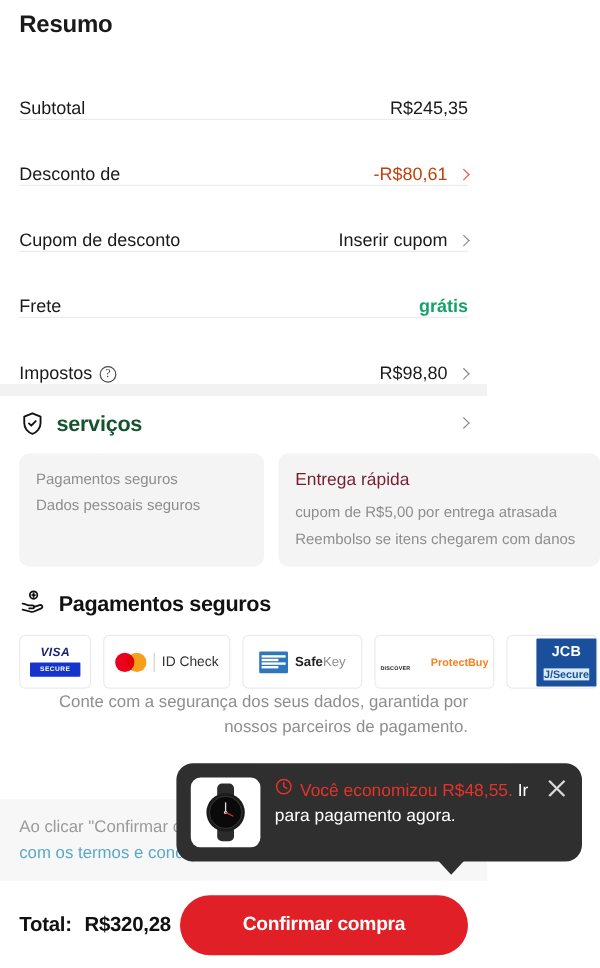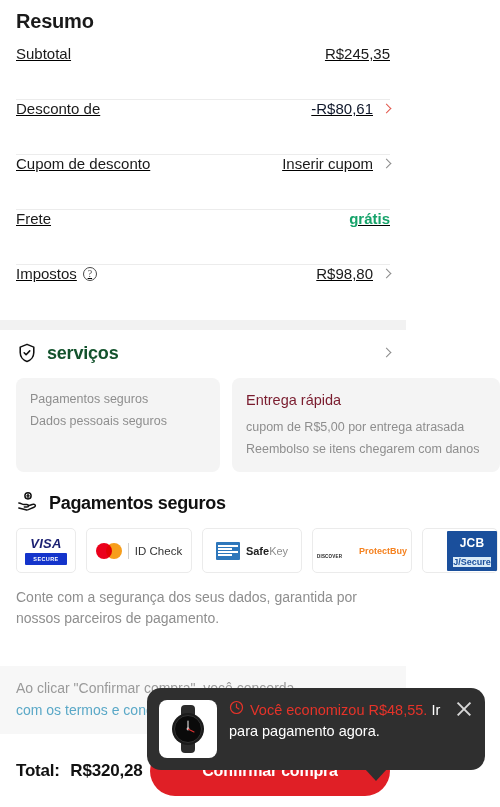--- a/index.html
+++ b/index.html
@@ -11,31 +11,31 @@
   }
   #app { position: relative; width: 406px; height: 807px; background:#fff; }
 
   
   .summary { padding: 0 16px; }
   .summary-title {
     font-size: 20px; font-weight: bold; color: #1a1a1a;
     letter-spacing: -0.2px; padding: 10px 0 12px 0;
   }
   .row {
-    display: flex; align-items: flex-start; justify-content: space-between;
-    height: 55px; border-bottom: 1px solid #ececec; text-decoration: underline;
+    display: flex; align-items: flex-end; justify-content: space-between;
+    height: 55px; border-bottom: 1px solid #ececec;
   }
   .row:last-child { border-bottom: none; }
   .row-label {
     font-size: 15px; color: #1a1a1a; display: flex; align-items: center; gap: 6px;
   }
   .row-value {
     font-size: 15px; color: #1a1a1a; display: flex; align-items: center; gap: 10px;
   }
-  .row-value.discount { color: #0f172a; }
+  .row-value.discount { color: #c2410c; }
   .row-value.free { color: #16a36a; font-weight: bold; }
   .chev {
     display:inline-block; width: 7px; height: 7px;
     border-right: 1.6px solid #8a8a8a; border-top: 1.6px solid #8a8a8a;
     transform: rotate(45deg); margin-bottom:1px;
   }
   .chev.red { border-color: #e2574c; }
   .info-icon {
     width: 14px; height: 14px; border-radius: 50%;
     border: 1.3px solid #4a4a4a; display:inline-flex;
@@ -76,21 +76,21 @@
   .payments { padding: 18px 16px 0 16px; }
   .pay-head { display:flex; align-items:center; gap:9px; margin-bottom: 12px; }
   .pay-title { font-size: 18px; font-weight: bold; color:#111; letter-spacing:-0.3px; }
   .badges { display:flex; gap: 10px; align-items:stretch; }
   .badge {
     background:#fff; border:1px solid #ebebeb; border-radius:5px;
     height: 45px; display:flex; align-items:center; justify-content:center;
     flex: 0 0 auto;
   }
   .b-visa { width: 60px; flex-direction:column; gap:2px; }
-  .b-visa .vtxt { font-size:13px; font-weight:bold; color:#1a1f71; font-style:italic; letter-spacing:0.3px;}
+  .b-visa .vtxt { font-size:10px; font-weight:bold; color:#1a1f71; font-style:italic; letter-spacing:0.3px;}
   .b-visa .vbox { background:#1434CB; color:#fff; font-size:5.5px; font-weight:bold; padding:3px 8px; border-radius:1px; letter-spacing:0.4px;}
   .b-mc { width: 106px; gap: 6px; }
   .mc-circles { position:relative; width:26px; height:16px; }
   .mc-circles i { position:absolute; top:0; width:16px; height:16px; border-radius:50%; display:block;}
   .mc-circles i.r { left:0; background:#eb001b; }
   .mc-circles i.y { right:0; background:#f79e1b; mix-blend-mode:multiply; }
   .mc-sep { width:1px; height:16px; background:#d0d0d0; }
   .mc-txt { font-size:11.5px; color:#333; }
   .b-sk { width: 100px; gap:6px; }
   .amex-mark { width:24px; height:18px; background:#2e77bb; border-radius:1px; display:flex; flex-direction:column; justify-content:center; gap:1.4px; padding:2px;}
@@ -103,21 +103,21 @@
   .db-top { width:40px; height:14px; background:#fff; border:0; position:relative; overflow:hidden; }
   .db-top .dlab { font-size:4.5px; font-weight:bold; color:#1a1a1a; text-align:center; letter-spacing:.2px; }
   .db-top .dband { height:7px; background:linear-gradient(100deg,#f2f2f2 0 35%, #f58220 35% 100%); margin-top:1px;}
   .db-txt { font-size:9px; }
   .db-txt b { color:#f58220; font-weight:bold; }
   .b-jcb { width: 76px; padding-left: 24px; }
   .jcb-in { background:#1a4f9c; padding:2px 4px; border-radius:1px; text-align:center; }
   .jcb-in .j1 { color:#fff; font-weight:bold; font-size:12px; line-height:1.05; letter-spacing:.2px;}
   .jcb-in .j2 { background:#d9eaf7; color:#1a4f9c; font-weight:bold; font-size:9px; line-height:1.2; margin-top:1px;}
   .pay-note {
-    margin-top: 14px; font-size: 14px; color:#8e8e8e; line-height: 1.5;
+    font-size: 14px; color:#8e8e8e; line-height: 1.5; text-align: right;
   }
 
   
   .terms {
     position:absolute; left:0; right:0; top: 666px; height: 68px;
     background:#f7f7f7; padding: 12px 16px; font-size: 14px;
     color:#9a9a9a; line-height:1.55;
   }
   .terms a { color:#5aa8c7; text-decoration:none; }
 
@@ -134,21 +134,21 @@
   .cta {
     position:absolute; right: 16px; top: 12px;
     width: 240px; height: 50px; border-radius: 25px;
     background:#e01f26; color:#fff; border:none;
     font-size: 16px; font-weight: bold; font-family:"Liberation Sans", sans-serif;
     letter-spacing:-0.2px; cursor:pointer;
   }
 
   
   .tooltip {
-    position:absolute; left: 147px; top: 688px; width: 338px;
+    position:absolute; left: 147px; top: 636px; width: 338px;
     background:#2f2f2f; border-radius: 14px; padding: 12px 14px 12px 12px;
     display:flex; gap: 12px; align-items:flex-start;
   }
   .tooltip:after {
     content:""; position:absolute; bottom:-11px; left: 218px;
     border-left: 11px solid transparent; border-right: 11px solid transparent;
     border-top: 12px solid #2f2f2f;
   }
   .tt-thumb {
     width: 58px; height: 58px; border-radius: 8px; background:#fff;

